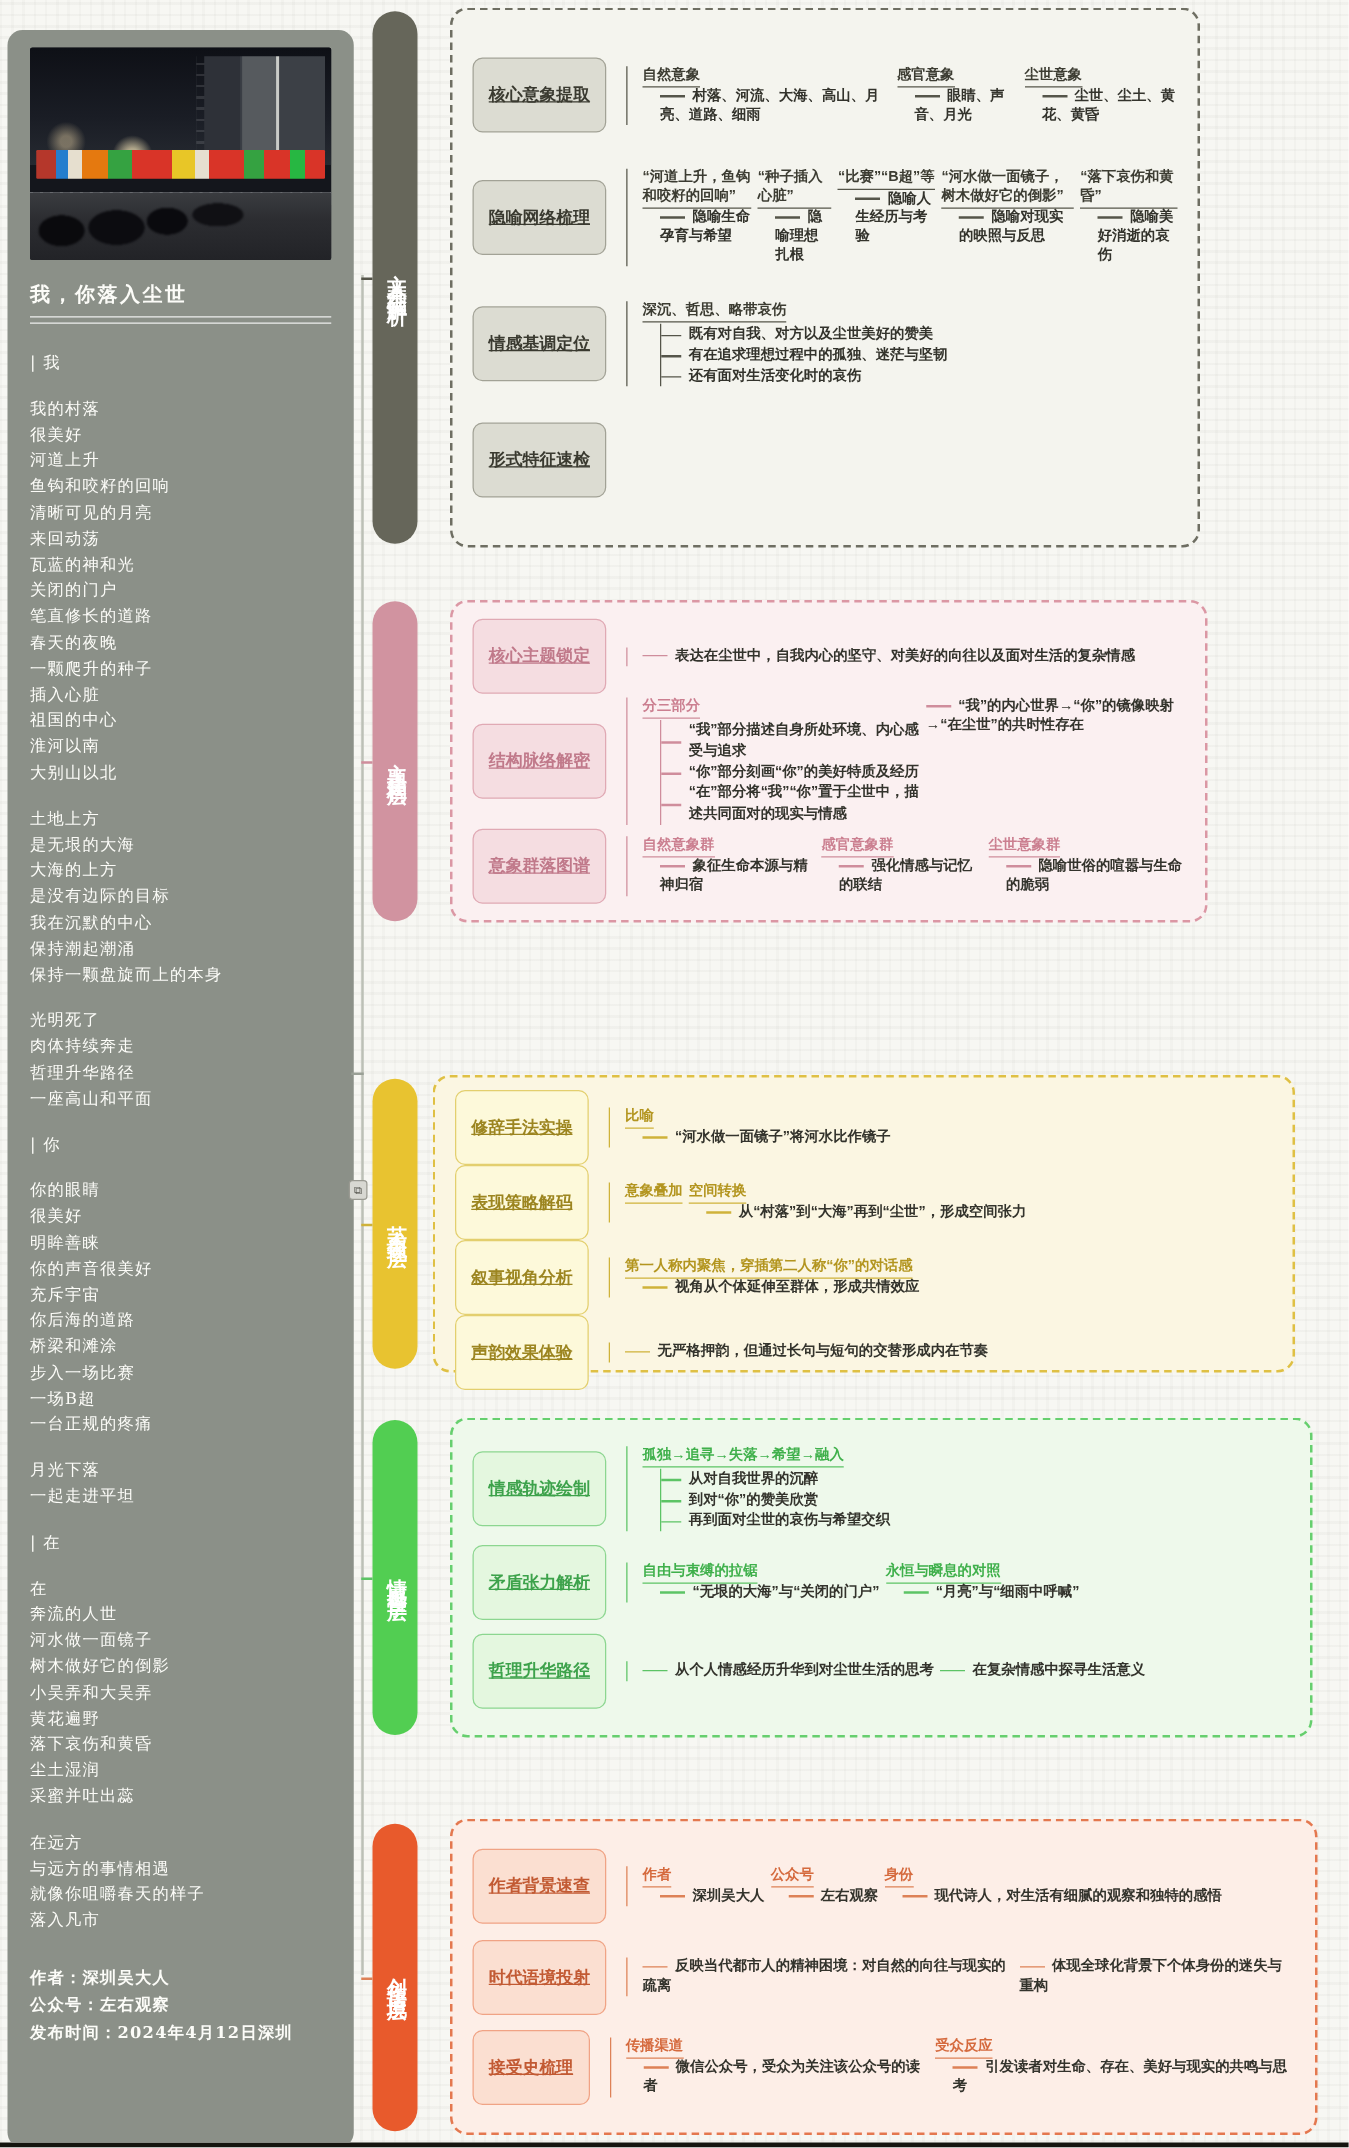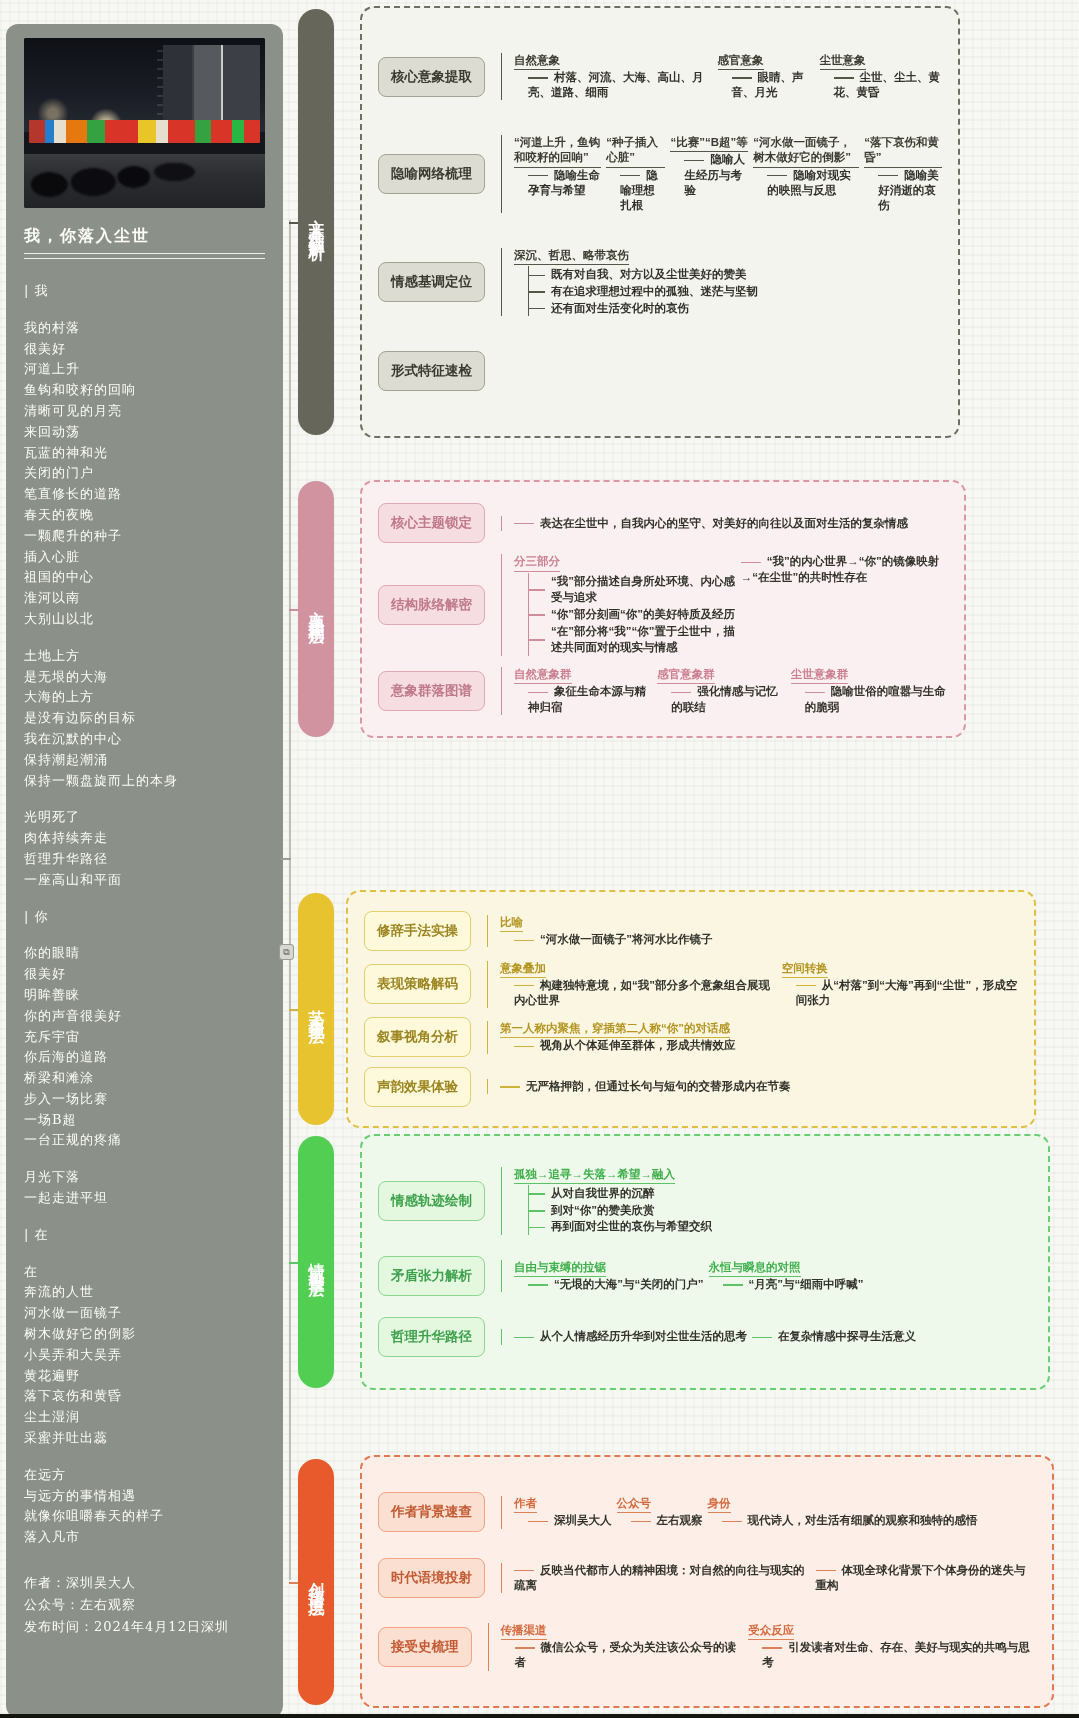--- a/index.html
+++ b/index.html
@@ -41,21 +41,21 @@
       radial-gradient(ellipse 18% 40% at 12% 60%, #0a0a0d 0 60%, transparent 61%),
       radial-gradient(ellipse 22% 45% at 38% 55%, #0c0c10 0 60%, transparent 61%),
       radial-gradient(ellipse 16% 35% at 62% 45%, #0a0a0e 0 60%, transparent 61%),
       radial-gradient(ellipse 20% 30% at 86% 35%, #101014 0 60%, transparent 61%); }
   .title { margin-top:18px; font-size:16px; font-weight:700; letter-spacing:2px; }
   .divider { margin-top:6px; height:6px; border-top:1.5px solid rgba(255,255,255,.85); border-bottom:1.5px solid rgba(255,255,255,.85); }
   #poem { margin-top:22px; }
   .stanza { margin-bottom:16px; }
   .pline { font-size:13px; line-height:1.6; letter-spacing:1px; white-space:nowrap; }
   .footer { margin-top:24px; }
-  .footer .pline { line-height:1.7; }
+  .footer .pline { line-height:1.7;font-weight:bold; }
   
   .trunk { position:absolute; left:289px; top:220px; width:2px; height:1360px; background:#bcc0b6; }
   .rootstub { position:absolute; left:281px; top:858px; width:10px; height:2px; background:#9aa096; }
   .attach { position:absolute; left:279px; top:944px; width:15px; height:16px; background:#d8d8d2;
     border:1px solid #9a9a92; border-radius:3px; font-size:9px; line-height:14px; text-align:center; color:#55554e; }
   
   .branch { position:absolute; left:298px; display:flex; align-items:center; gap:26px; }
   .branch::before { content:""; position:absolute; left:-9px; top:50%; width:9px; height:2px; background:var(--line); }
   .pill {
     flex:0 0 36px; width:36px; border-radius:20px; background:var(--pill);
@@ -63,37 +63,37 @@
     writing-mode:vertical-rl; text-orientation:upright;
     display:flex; align-items:center; justify-content:center;
   }
   .box {
     border:2px dashed var(--border); border-radius:14px; background:var(--bg);
     padding:10px 16px; display:flex; flex-direction:column; justify-content:space-evenly;
   }
   .node-row { display:flex; align-items:center; gap:16px; }
   .node {
     flex:0 0 auto; background:var(--nbg); border:1.5px solid var(--nb); border-radius:8px;
-    padding:10px 12px; font-size:13.5px; font-weight:600; color:var(--nt); white-space:nowrap;
+    padding:20px 12px; font-size:13.5px; font-weight:600; color:var(--nt); white-space:nowrap;text-decoration:underline;
   }
   .kids { flex:1 1 auto; display:flex; flex-direction:row; gap:5px; border-left:1.5px solid var(--line); padding-left:12px; }
   .kid { font-size:11.5px; line-height:1.32; }
   .lab { display:inline-block; max-width:100%; color:var(--lab); font-weight:700;
     border-bottom:1.5px solid var(--line); padding-bottom:1px; }
   .desc { color:#33332c; font-weight:700; }
   .lab + .desc, .lab ~ .items { margin-left:14px; }
   .desc::before { content:""; display:inline-block; width:20px; height:1.5px; background:var(--line);
     vertical-align:middle; margin-right:6px; }
   .items { border-left:1.5px solid var(--line); margin-top:1px; }
   .item { position:relative; padding-left:22px; color:#33332c; font-weight:700; line-height:1.45; }
   .item::before { content:""; position:absolute; left:0; top:50%; width:16px; height:1.5px; background:var(--line); }
   
   .b1 { top:6px; }    .b1 .pill{height:426px;} .b1 .box{width:600px; height:432px;}
   .b2 { top:480px; }  .b2 .pill{height:256px;} .b2 .box{width:606px; height:258px;}
-  .b3 { top:890px;gap:12px; }  .b3 .pill{height:232px;} .b3 .box{width:690px; height:238px;}
+  .b3 { top:860px;gap:12px; }  .b3 .pill{height:232px;} .b3 .box{width:690px; height:238px;}
   .b4 { top:1134px; } .b4 .pill{height:252px;} .b4 .box{width:690px; height:256px;}
   .b5 { top:1455px; } .b5 .pill{height:246px;} .b5 .box{width:694px; height:253px;}
 </style>
 </head>
 <body>
 
 <div id="page">
 
   <aside id="sidebar">
     <div class="photo">
@@ -270,21 +270,21 @@
     <div class="box">
         <div class="node-row">
           <div class="node">修辞手法实操</div>
           <div class="kids">
             <div class="kid"><div class="lab">比喻</div><div class="desc">“河水做一面镜子”将河水比作镜子</div></div>
           </div>
         </div>
         <div class="node-row">
           <div class="node">表现策略解码</div>
           <div class="kids">
-            <div class="kid"><div class="lab">意象叠加</div><div class="desc">构建独特意境，如“我”部分多个意象组合展现内心世界</div></div>
+            <div class="kid"><div class="lab">意象叠加</div></div>
             <div class="kid"><div class="lab">空间转换</div><div class="desc">从“村落”到“大海”再到“尘世”，形成空间张力</div></div>
           </div>
         </div>
         <div class="node-row">
           <div class="node">叙事视角分析</div>
           <div class="kids">
             <div class="kid"><div class="lab">第一人称内聚焦，穿插第二人称“你”的对话感</div><div class="desc">视角从个体延伸至群体，形成共情效应</div></div>
           </div>
         </div>
         <div class="node-row">

